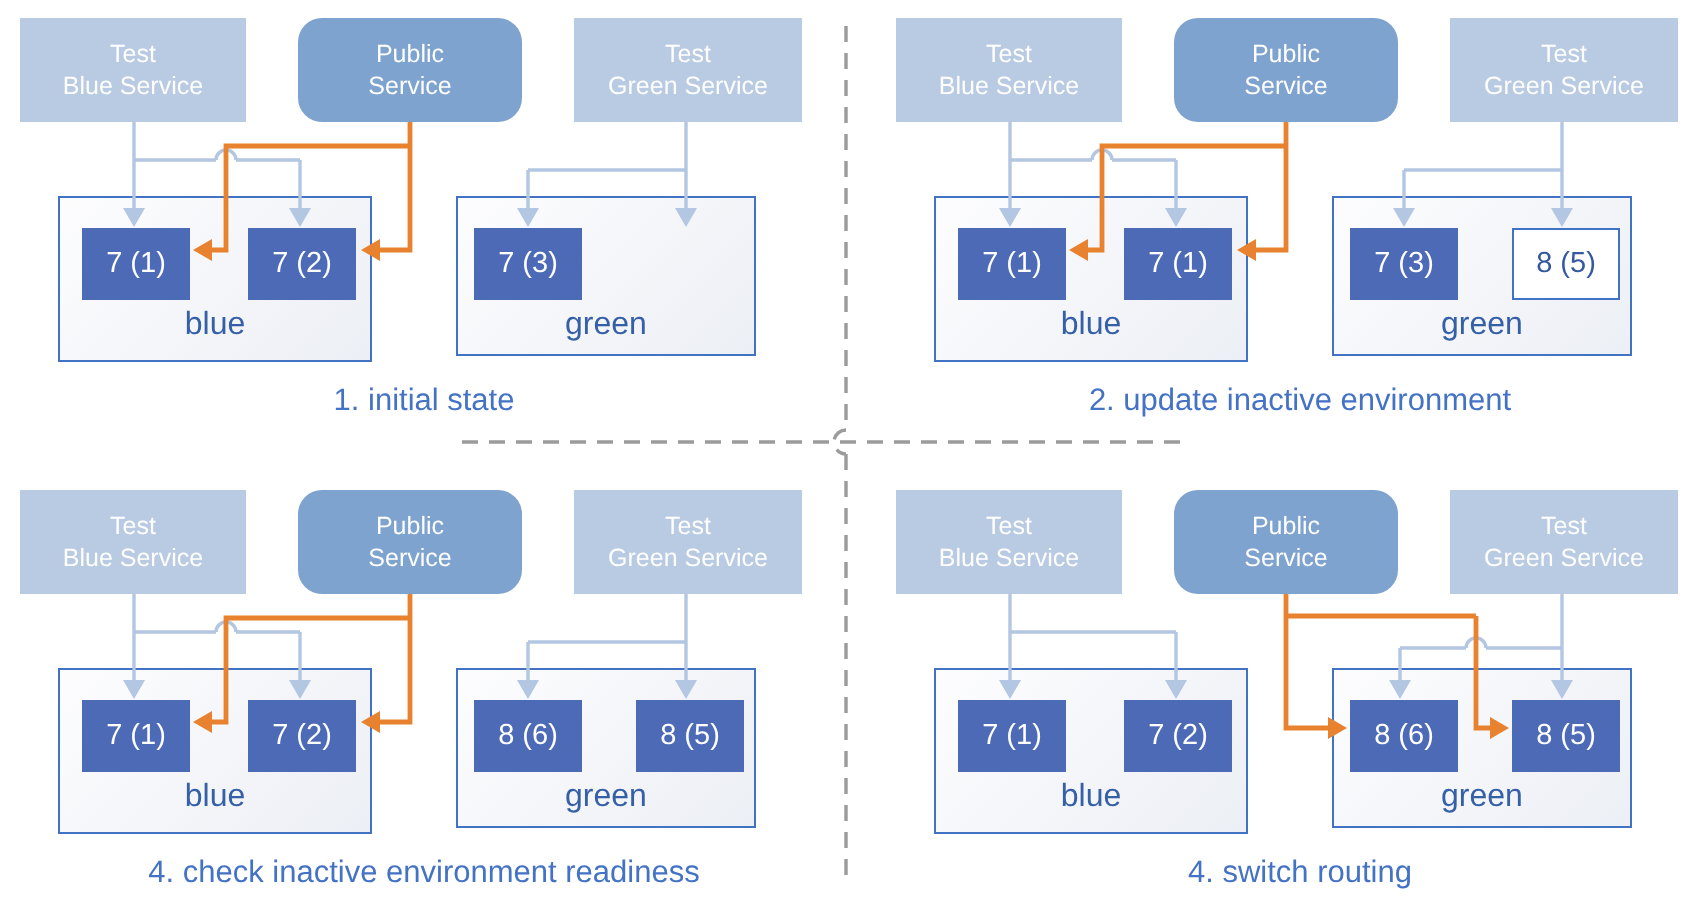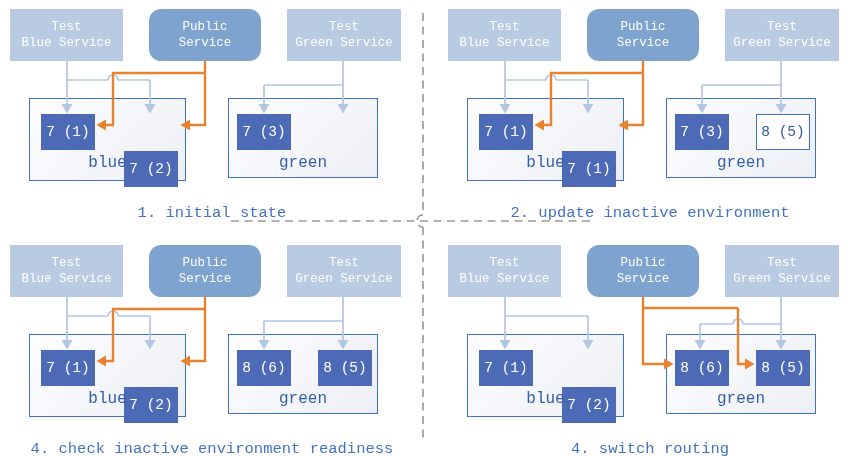--- a/index.html
+++ b/index.html
@@ -1,19 +1,19 @@
 <!DOCTYPE html>
 <html style="--service-box-light: #b9cbe3; --service-box-public: #7ea3cf; --pod-fill: #4c6ab6; --pod-text: #ffffff; --pod-outlined-text: #35599f; --env-border: #4173c4; --env-label-text: #3560a8; --caption-text: #4472c4; --arrow-orange: #e8822f; --arrow-light-blue: #b3c6e2; --divider-gray: #9b9b9b;"><head>
 <meta charset="utf-8">
 <style>
   html,body { margin:0; padding:0; background:#ffffff; }
   .canvas {
     position:relative; width:848px; height:456px; overflow:hidden;
     background:#ffffff;
-    font-family:Liberation Mono, monospace;
+    font-family:Liberation Sans, sans-serif;
   }
   .panel { position:absolute; width:424px; height:228px; }
   .panel.col2 { left:438px; }
   .panel.row2 { top:236px; }
 
   .svcbox {
     position:absolute; top:9px; height:52px;
     display:flex; flex-direction:column; align-items:center; justify-content:center;
     color:#ffffff; font-size:12.5px; line-height:16px; text-align:center;
   }
@@ -39,31 +39,31 @@
   .env-label.blue-label  { left:29px;  width:157px; }
   .env-label.green-label { left:228px; width:150px; }
 
   .pod {
     position:absolute; top:114px; width:54px; height:36px;
     background:var(--pod-fill); color:var(--pod-text);
     display:flex; align-items:center; justify-content:center;
     font-size:14.5px; box-sizing:border-box;text-align:center;
   }
   .pod.p1 { left:41px; }
-  .pod.p2 { left:124px;margin-top:37px; }
+  .pod.p2 { left:124px; }
   .pod.p3 { left:237px; }
   .pod.p4 { left:318px; }
   .pod.outlined {
     background:#ffffff; border:1.4px solid var(--env-border);
     color:var(--pod-outlined-text);
   }
 
   .caption {
     position:absolute; top:192px; left:0; width:424px;
-    text-align:center; font-size:15.5px; color:var(--caption-text);margin-top:12px;
+    text-align:center; font-size:15.5px; color:var(--caption-text);
   }
 
   .wires { position:absolute; left:0; top:0; width:424px; height:228px; }
   .wires path { stroke-linejoin:miter; }
   .wire-test .w   { fill:none; stroke:var(--arrow-light-blue); stroke-width:1.7; }
   .wire-test .ah  { fill:var(--arrow-light-blue); stroke:none; }
   .wire-public .w { fill:none; stroke:var(--arrow-orange); stroke-width:2.4; }
   .wire-public .ah{ fill:var(--arrow-orange); stroke:none; }
 
   .dividers { position:absolute; left:0; top:0; width:848px; height:456px; pointer-events:none; }

